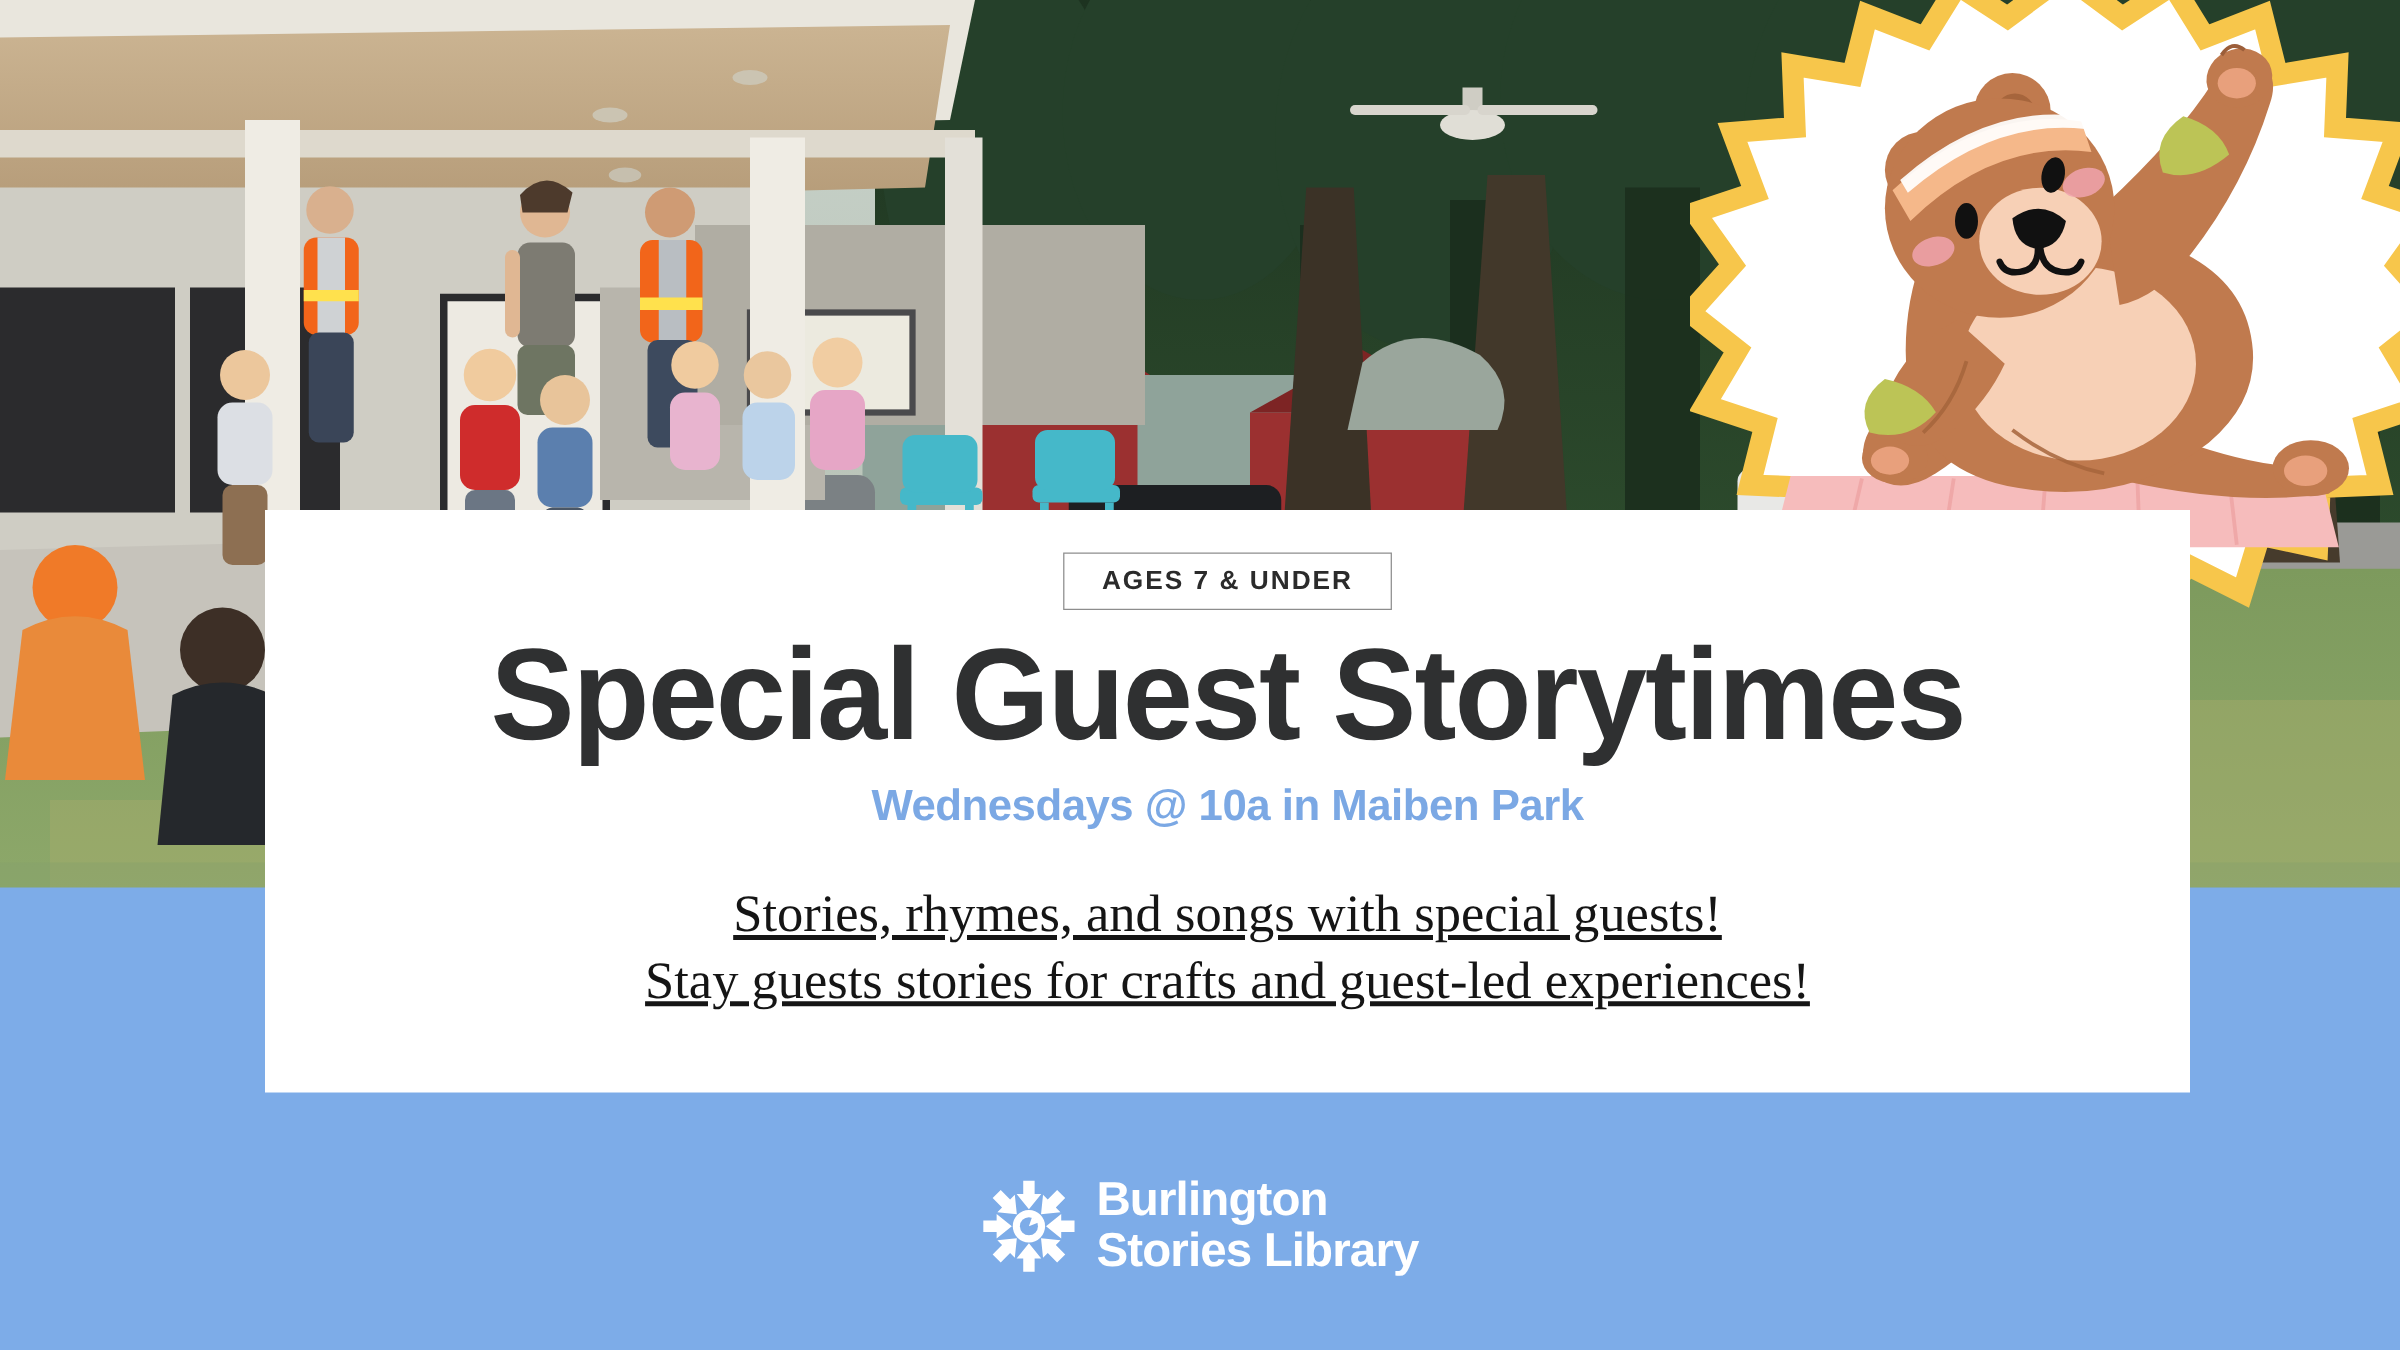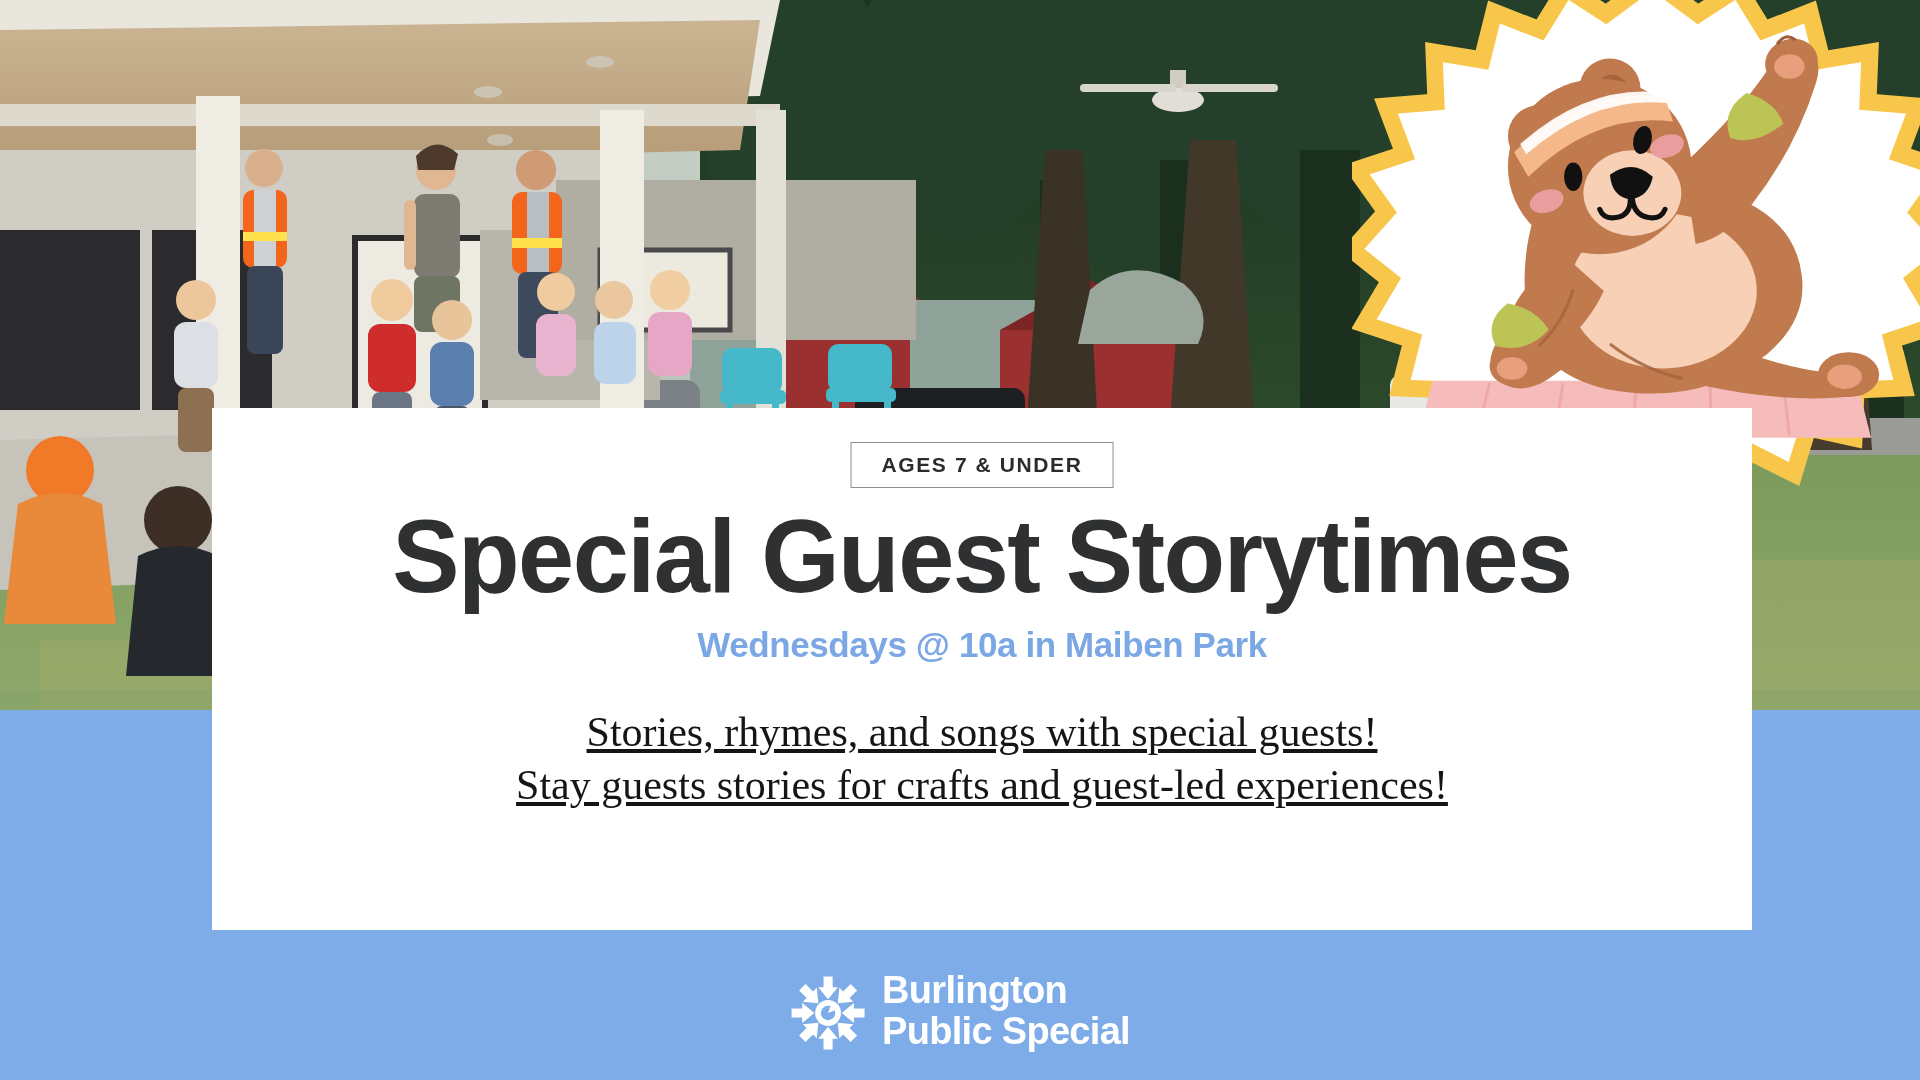--- a/index.html
+++ b/index.html
@@ -43,21 +43,21 @@
     left: 1352px; top: -26px;
     width: 600px; height: 520px;
   }
   .badge-burst svg { display: block; width: 600px; height: 520px; }
 
   
   .card {
     position: absolute;
     left: 212px; top: 408px;
     width: 1540px;
-    height: 522px;
+    height: 466px;
     background: #ffffff;
     z-index: 5;
   }
 
   .ages-badge {
     position: absolute;
     left: 50%;
     transform: translateX(-50%);
     top: 34px;
     border: 1.5px solid #8d8d8d;
@@ -115,24 +115,23 @@
   }
   .body-lines div { white-space: nowrap; text-decoration: underline; }
 
   
   .logo {
     position: absolute;
     left: 50%;
     transform: translateX(-50%);
     top: 940px;
     display: flex;
-    align-items: flex-end;
+    align-items: center;
     gap: 16px;
     z-index: 6;
-    margin-top: 30px;
   }
   .logo-mark { width: 76px; height: 76px; flex: none; }
   .logo-mark svg { display: block; width: 76px; height: 76px; }
   .logo-words {
     font-family: "Liberation Sans", sans-serif;
     font-weight: bold;
     font-size: 38px;
     line-height: 1.07;
     color: #ffffff;
     letter-spacing: -0.7px;
@@ -498,17 +497,17 @@
 
           <circle cx="50" cy="50" r="17"></circle>
         </g>
 
         <circle cx="50" cy="50" r="9.5" fill="#7DACE8"></circle>
         <path d="M50 50 L60 46 A10 10 0 0 0 53 41 Z" fill="#FFFFFF"></path>
       </svg>
     </div>
     <div class="logo-words">
       <div>Burlington</div>
-      <div>Public Special</div>
+      <div>Stories Library</div>
     </div>
   </div>
 
 </div>
 
 </body></html>

